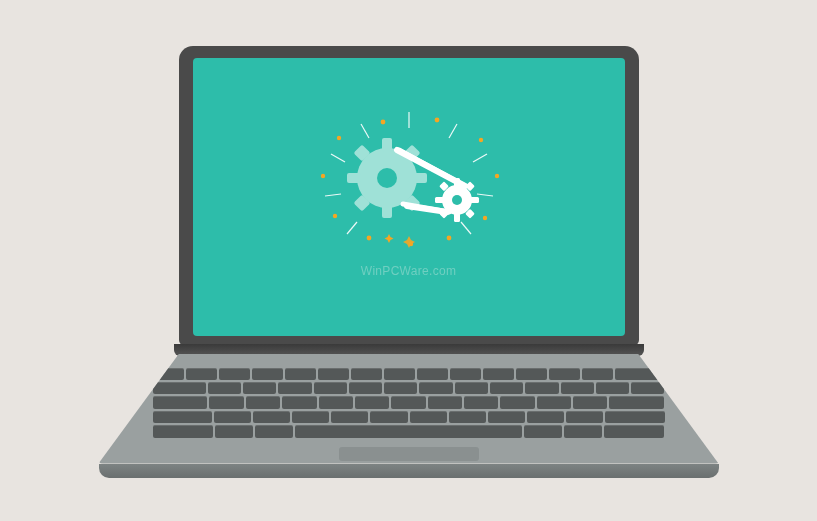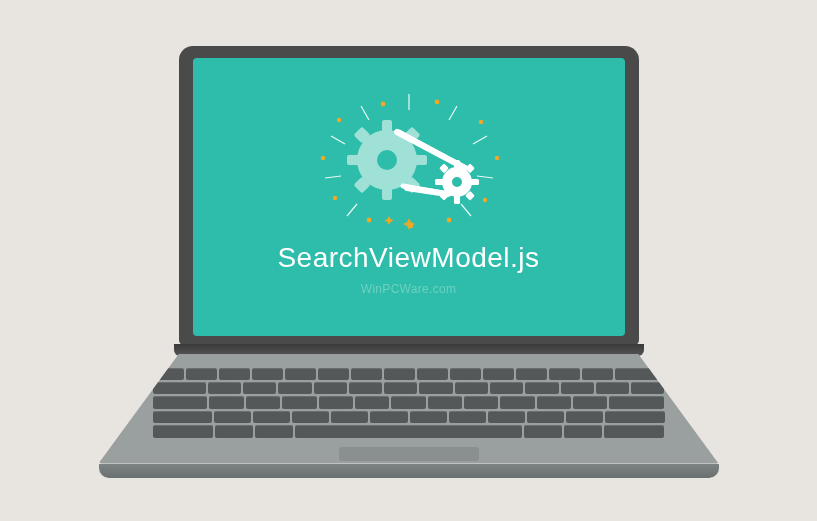--- a/index.html
+++ b/index.html
@@ -203,21 +203,20 @@
           <g stroke="#ffffff" stroke-width="5" fill="none" stroke-linecap="round">
             <path d="M 82 44 Q 74 48 74 58 L 150 90 Q 156 80 152 76 Z" fill="#ffffff" stroke="none" opacity="0"></path>
             <line x1="110" y1="44" x2="176" y2="80"></line>
             <line x1="114" y1="98" x2="160" y2="106"></line>
           </g>
           <path d="M 108 44 L 176 80" stroke="#ffffff" stroke-width="6" stroke-linecap="round"></path>
           <path d="M 118 100 L 158 106" stroke="#ffffff" stroke-width="6" stroke-linecap="round"></path>
         </svg>
       </div>
 
-      <div class="filename">SearchViewModel.js</div>
       <div class="watermark">WinPCWare.com</div>
     </div>
   </div>
 
   <div class="hinge"></div>
 
   <div class="base">
     <div class="base-top">
       <div class="keyboard">
         <div class="krow">

